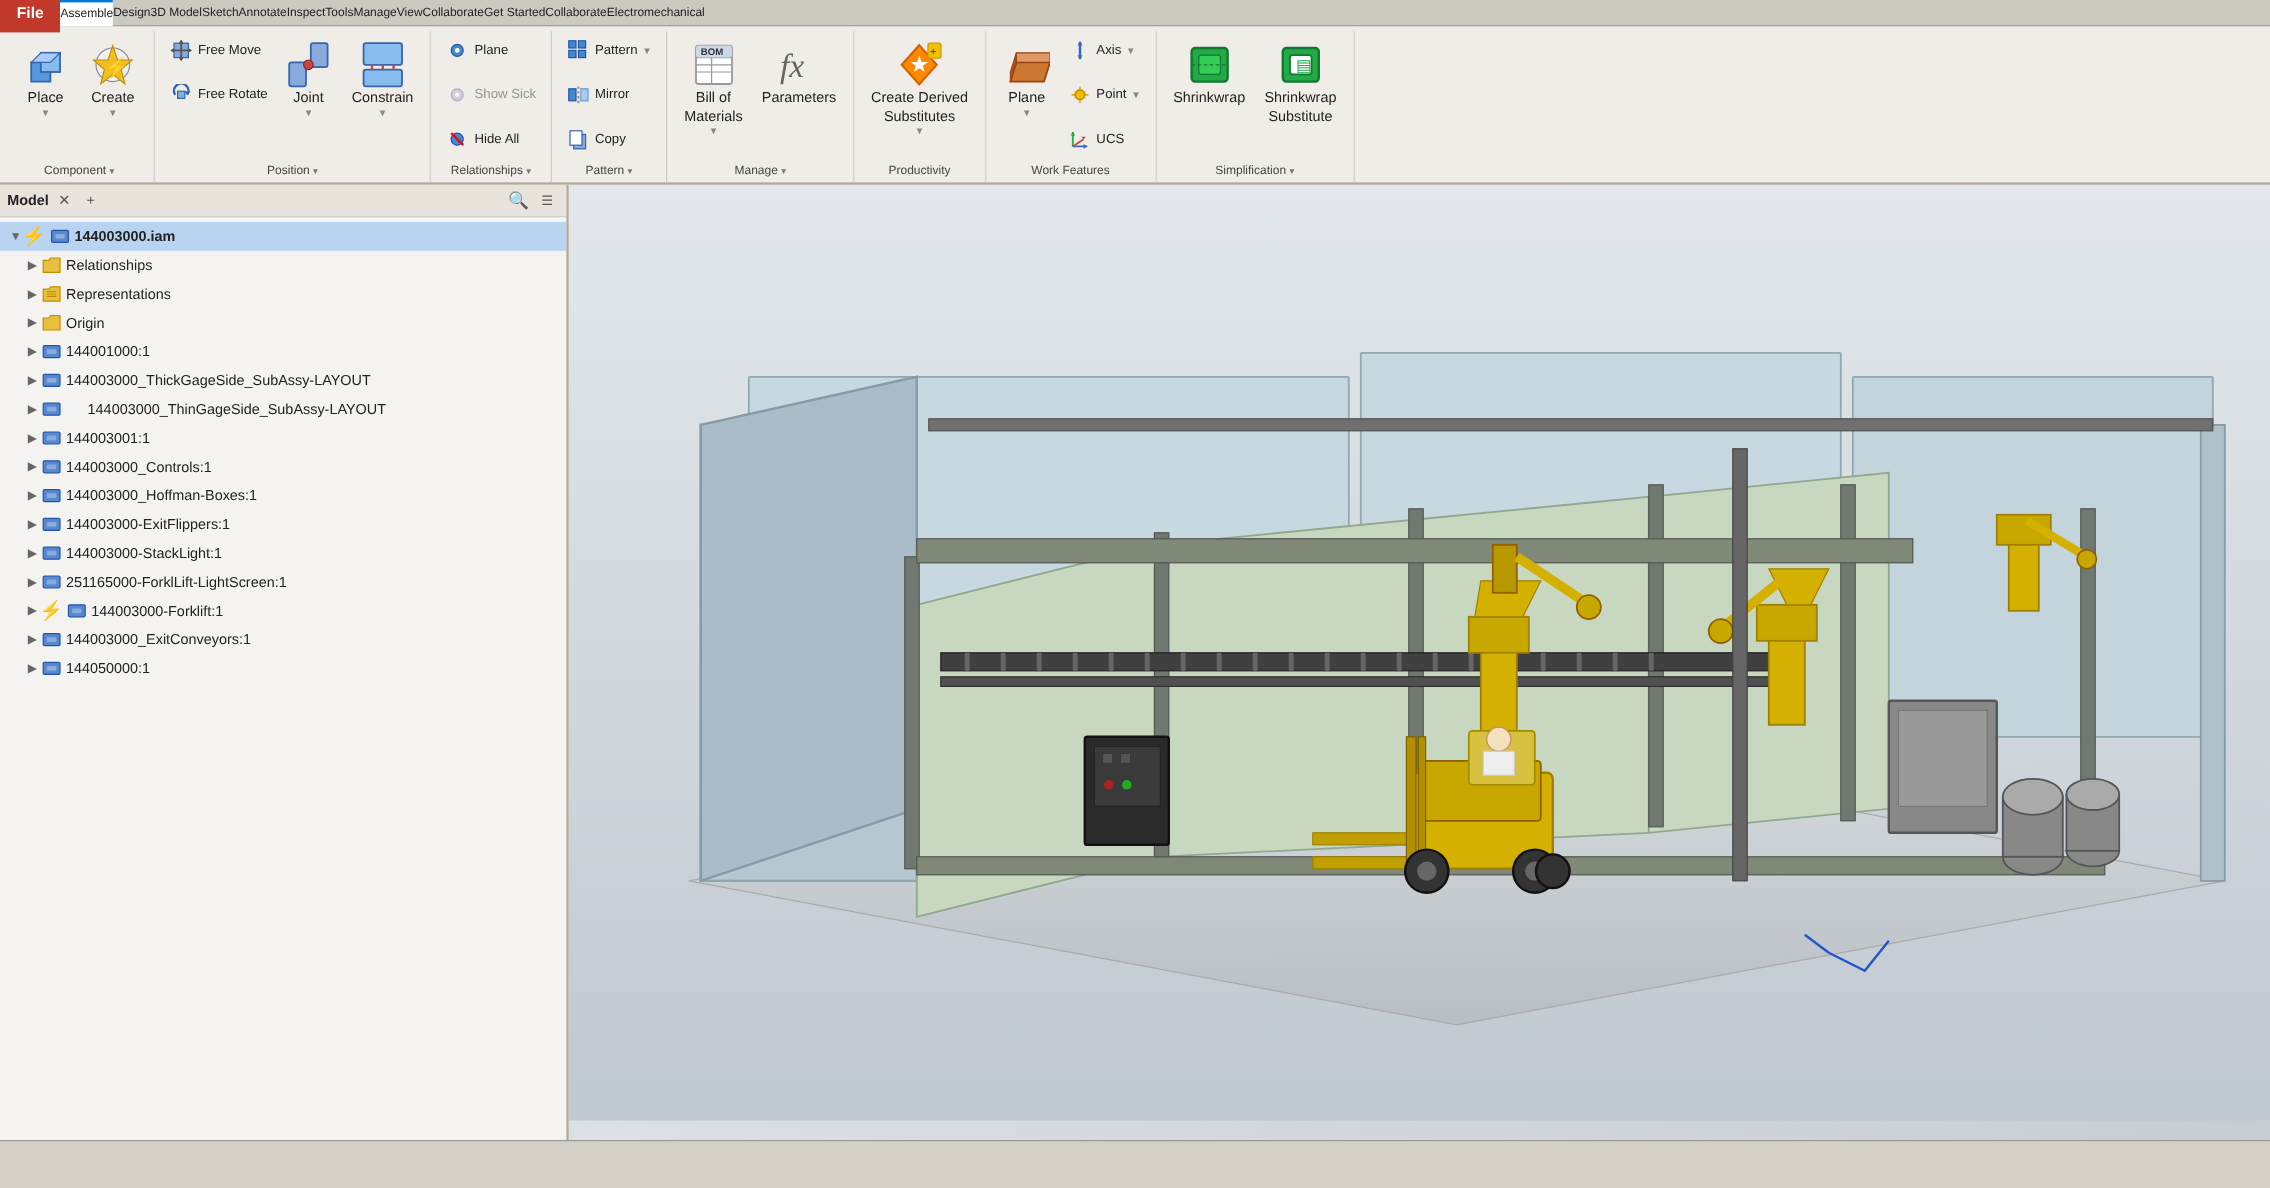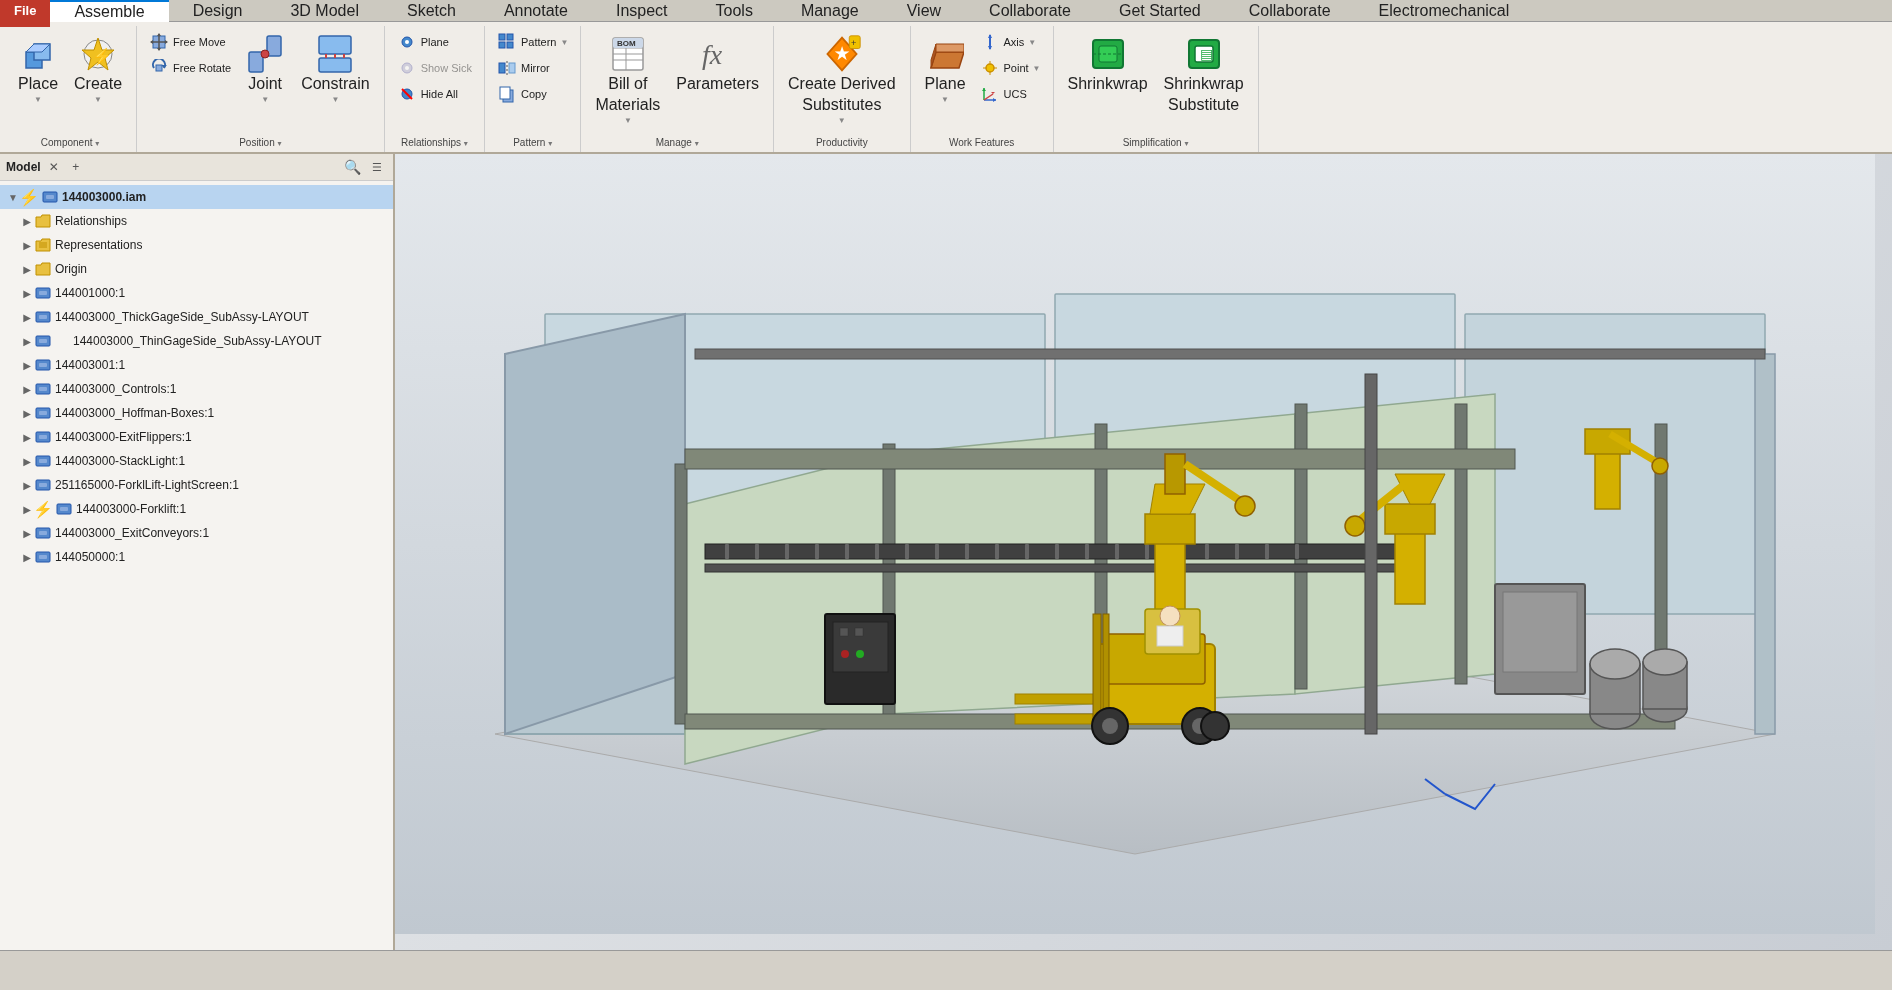--- a/index.html
+++ b/index.html
@@ -18,22 +18,22 @@
       color: white;
       padding: 16px 14px;
       font-weight: bold;
       font-size: 13px;
       height: 22px;
       display: flex;
       align-items: center;
       cursor: pointer;
     }
     .menu-item {
-      padding: 2px 24px;
-      font-size: 16px;
+      padding: 2px 0;
+      font-size: 10px;
       color: #222;
       cursor: pointer;
       height: 22px;
       display: flex;
       align-items: center;
     }
     .menu-item.active { background: white; border-top: 2px solid #0078d7; }
 
     
     .ribbon {
@@ -80,21 +80,21 @@
     }
     .ribbon-btn-large .icon-large {
       width: 40px;
       height: 40px;
       display: flex;
       align-items: center;
       justify-content: center;
       font-size: 28px;
     }
     .ribbon-btn-large .btn-label {
-      font-size: 16px;
+      font-size: 12px;
       text-align: center;
       color: #222;
       white-space: nowrap;
       line-height: 1.3;
     }
     .ribbon-btn-small {
       display: flex;
       align-items: center;
       gap: 4px;
       cursor: pointer;
@@ -108,33 +108,33 @@
       width: 20px;
       height: 20px;
       display: flex;
       align-items: center;
       justify-content: center;
       font-size: 14px;
     }
     .ribbon-col {
       display: flex;
       flex-direction: column;
-      gap: 2px;
+      gap: 13px;
       justify-content: center;
     }
 
     
     .main-area {
       display: flex;
       height: calc(990px - 22px - 150px - 22px);
     }
 
     
     .panel {
-      width: 395px;
+      width: 474px;
       background: #f5f3f0;
       border-right: 2px solid #b0a898;
       display: flex;
       flex-direction: column;
       overflow: hidden;
     }
     .panel-header {
       display: flex;
       align-items: center;
       background: #e8e4dc;

